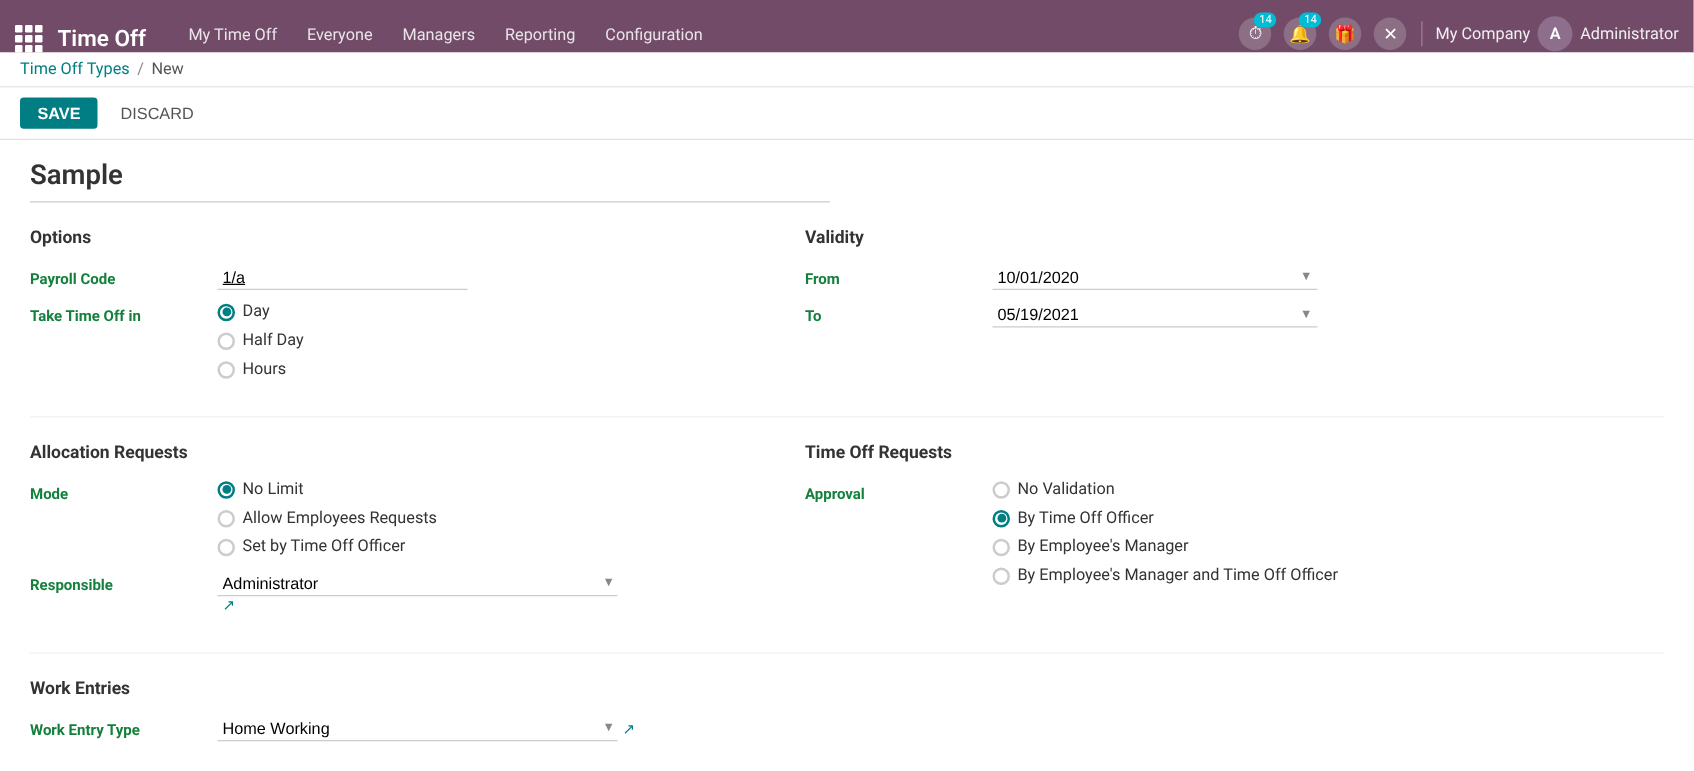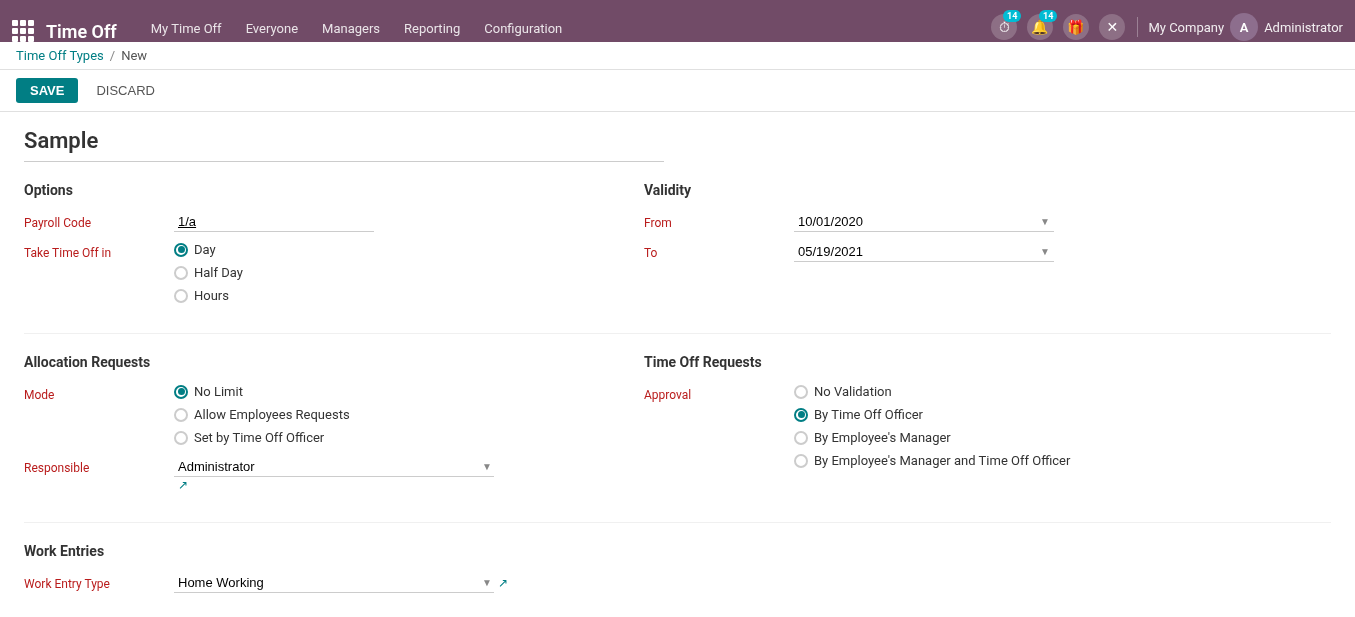--- a/index.html
+++ b/index.html
@@ -71,21 +71,21 @@
       color: white;
       font-size: 14px;
     }
     .badge {
       position: absolute;
       top: -2px;
       right: -2px;
       background: #00BCD4;
       color: white;
       font-size: 9px;
-      font-weight: bold;
+      font-weight: normal;
       border-radius: 10px;
       padding: 1px 4px;
       min-width: 16px;
       text-align: center;
     }
     .topnav-divider {
       width: 1px;
       height: 20px;
       background: rgba(255,255,255,0.3);
       margin: 0 4px;
@@ -187,22 +187,22 @@
       margin-bottom: 14px;
     }
 
     .field-row {
       display: flex;
       align-items: flex-start;
       margin-bottom: 10px;
       gap: 10px;
     }
     .field-label {
-      font-weight: 400;
-      color: #b91c1c;
+      font-weight: 700;
+      color: #15803d;
       min-width: 140px;
       padding-top: 4px;
       font-size: 12px;
     }
     .field-value {
       flex: 1;
       color: #333;
     }
     .field-input {
       border: none;

